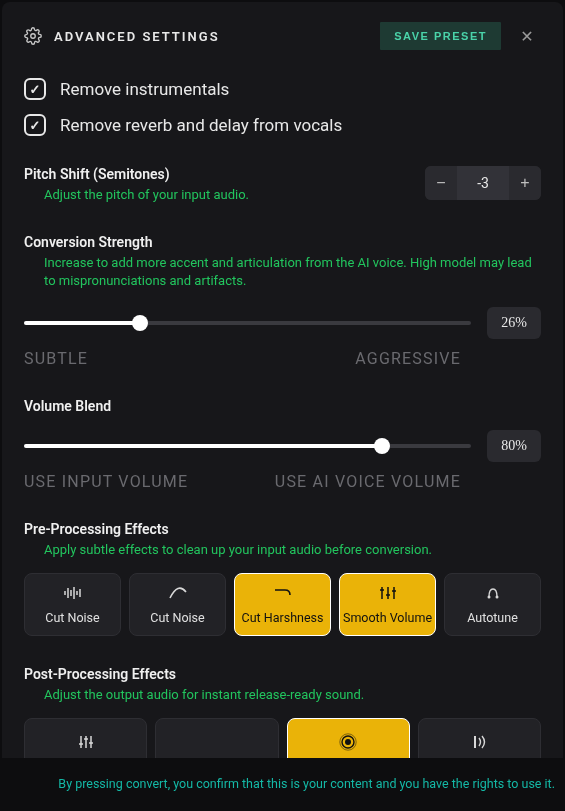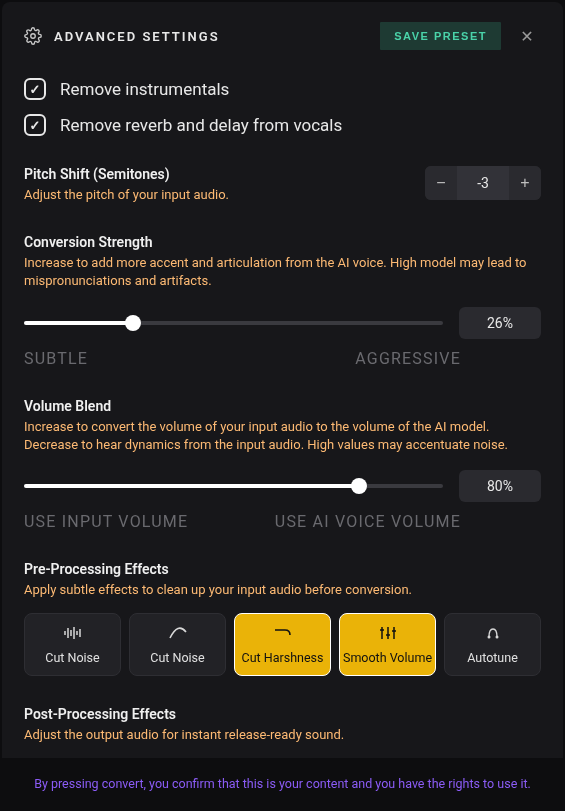--- a/index.html
+++ b/index.html
@@ -72,21 +72,21 @@
   }
   .check-label { font-size: 17px; color: #e8e8e8; }
   .section { margin-top: 30px; }
   .sec-head {
     display: flex;
     justify-content: space-between;
     align-items: flex-start;
     gap: 9px;
   }
   .sec-title { font-size: 14px; font-weight: 600; color: #f0f0f0; margin-bottom: 4px; }
-  .sec-desc { font-size: 13px; color: #fdba74; line-height: 1.4; }
+  .sec-desc { font-size: 13px; color: #22c55e; line-height: 1.4; margin-left: 20px; }
   .stepper {
     display: flex;
     align-items: stretch;
     background: #2a2a2f;
     border-radius: 6px;
     overflow: hidden;
     height: 34px;
     flex-shrink: 0;
   }
   .step-btn {
@@ -126,23 +126,24 @@
     background: #ffffff;
     border-radius: 50%;
     transform: translate(-50%, -50%);
   }
   .slider-val {
     background: #2a2a2f;
     padding: 8px 0;
     border-radius: 6px;
     font-size: 14px;
     color: #e8e8e8;
-    width: 82px;
+    width: 54px;
     text-align:center;
     flex-shrink:0;
+    font-family:Liberation Serif, serif;
   }
   .slider-labels {
     display: flex;
     justify-content: space-between;
     font-size: 16px;
     letter-spacing: 1.2px;
     color: #6a6a6f;
     margin-top: 10px;
     padding-right: 80px;
   }
@@ -169,23 +170,23 @@
     color: #111;
     border-color: #ffffff;
   }
   .effect-btn .eicon { height: 18px; display:flex; align-items:center; justify-content:center; }
   .effect-btn .elabel { font-size: 12.5px; }
   .effects-row.post .effect-btn { padding: 14px 4px; }
   .footer {
     position: absolute;
     left: 0; right: 0; bottom: 0;
     padding: 18px 10px 20px;
-    text-align: center;
+    text-align: right;
     font-size: 12.5px;
-    color: #8b5cf6;
+    color: #14b8a6;
     background: #0d0d0f;
   }
 </style>
 </head>
 <body>
 
 <div class="panel">
   <div class="header">
     <span class="gear-icon">
       <svg width="18" height="18" viewBox="0 0 24 24" fill="none" stroke="#c8c8c8" stroke-width="1.8">
@@ -234,21 +235,20 @@
       <div class="slider-val">26%</div>
     </div>
     <div class="slider-labels">
       <span>SUBTLE</span>
       <span>AGGRESSIVE</span>
     </div>
   </div>
 
   <div class="section">
     <div class="sec-title">Volume Blend</div>
-    <div class="sec-desc">Increase to convert the volume of your input audio to the volume of the AI model. Decrease to hear dynamics from the input audio. High values may accentuate noise.</div>
     <div class="slider-wrap">
       <div class="slider-track">
         <div class="slider-fill" id="blend-fill" style="width: 80%;"></div>
         <div class="slider-thumb" id="blend-thumb" style="left: 80%;"></div>
       </div>
       <div class="slider-val">80%</div>
     </div>
     <div class="slider-labels">
       <span>USE INPUT VOLUME</span>
       <span>USE AI VOICE VOLUME</span>

